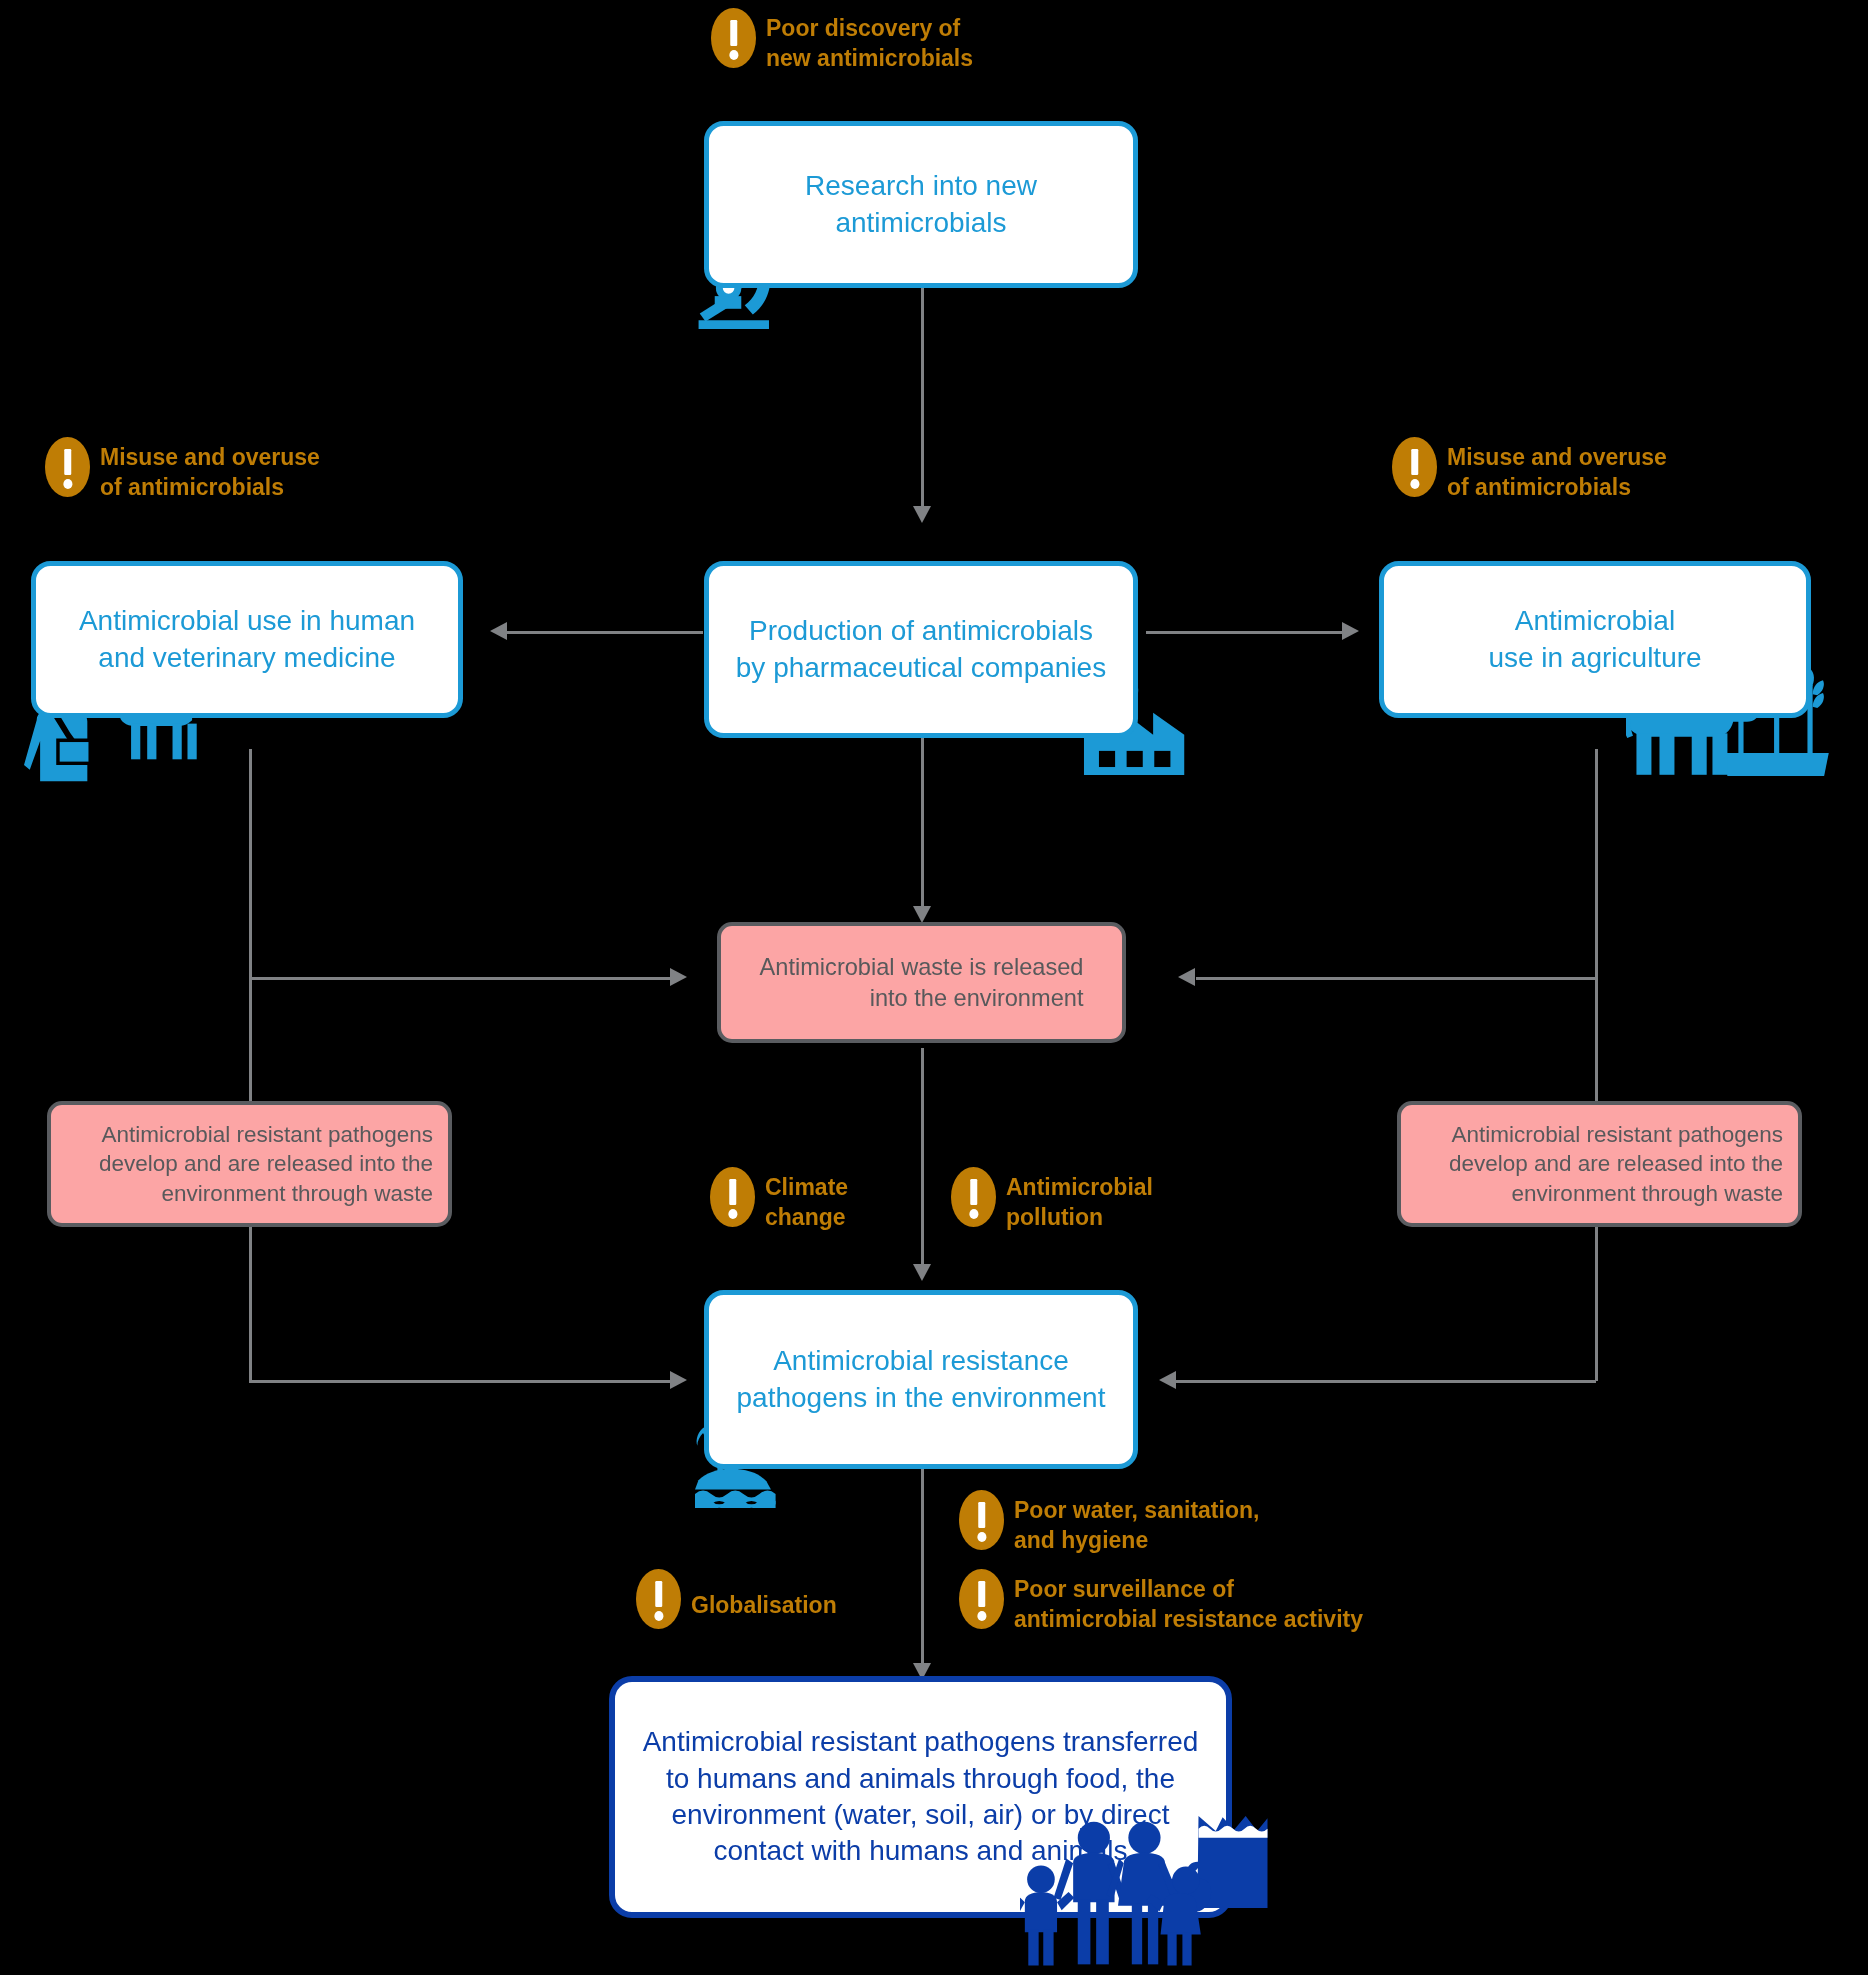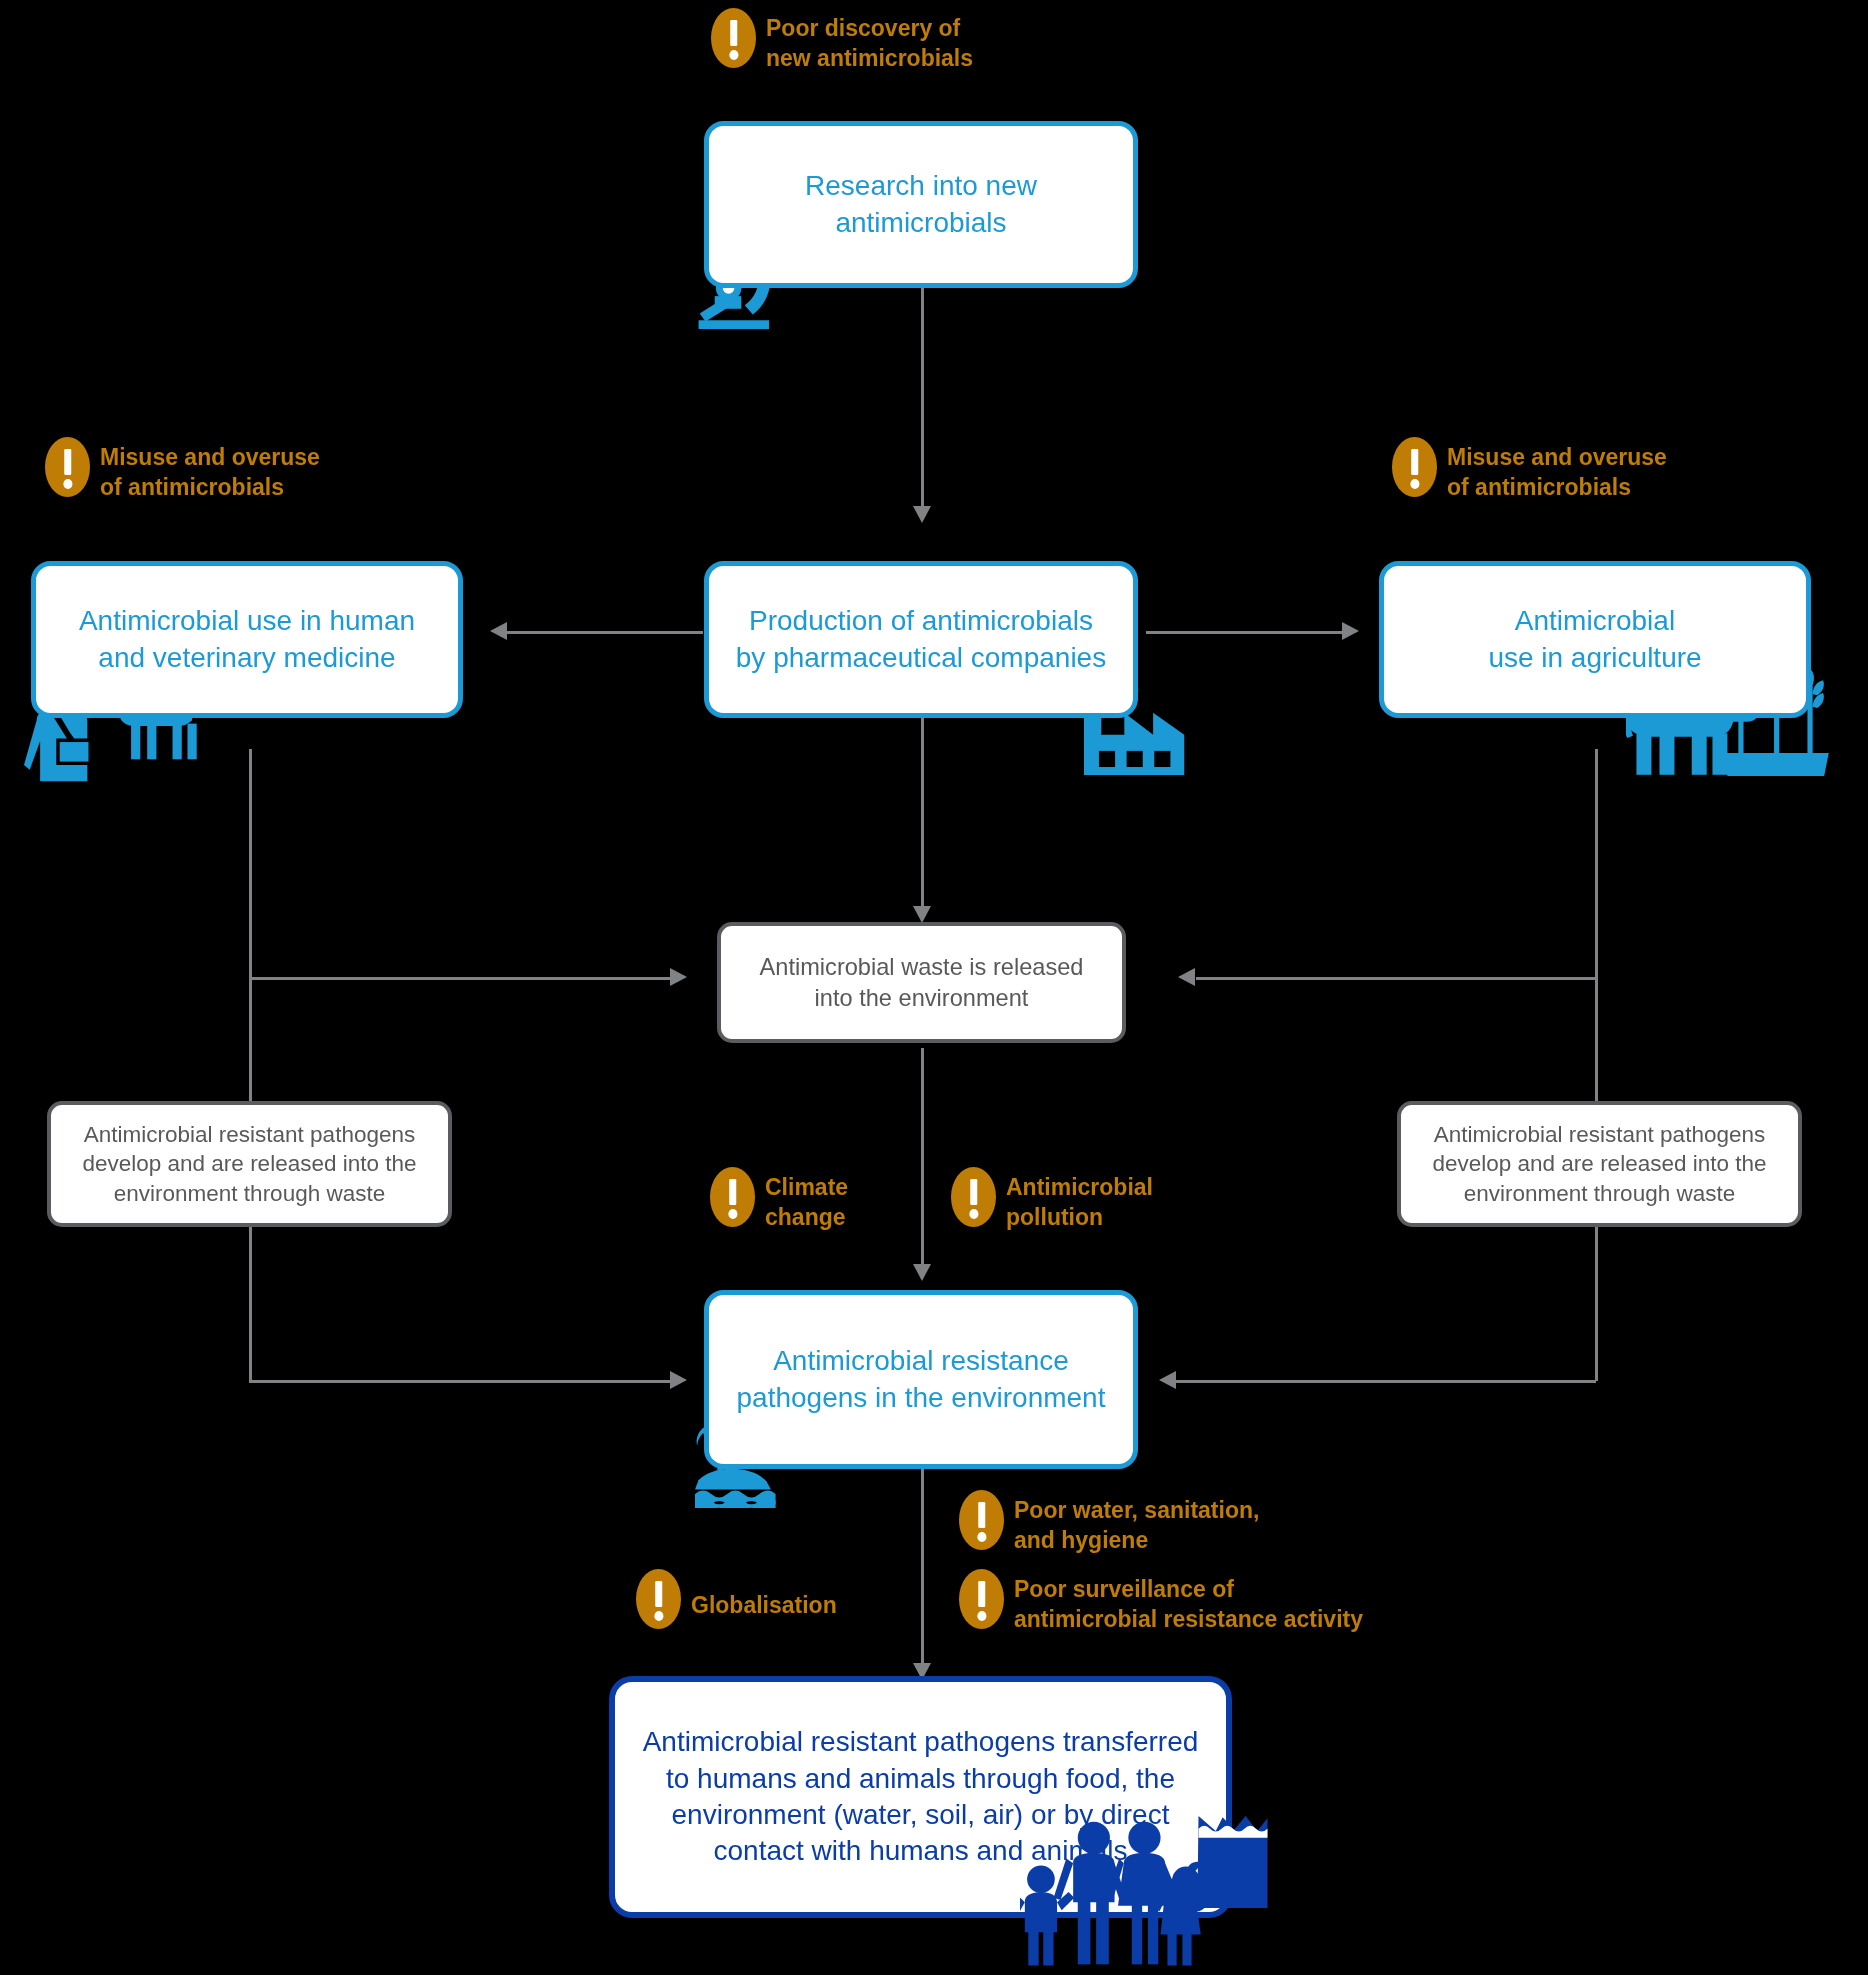--- a/index.html
+++ b/index.html
@@ -6,21 +6,21 @@
   body{width:1869px;height:1975px;position:relative;overflow:hidden;
        font-family:"Liberation Sans",sans-serif;}
   #stage{position:absolute;left:0;top:0;width:1869px;height:1975px;}
 
   
   .box{position:absolute;box-sizing:border-box;background:#fff;
        display:flex;align-items:center;justify-content:center;text-align:center;
        line-height:1.30;}
   .box-blue{border:5.2px solid #1C9AD6;border-radius:19.6px;color:#1C9AD6;margin-top:16px;}
   .box-navy{border:6.3px solid #0B3DA8;border-radius:23px;color:#0B3DA8;}
-  .box-grey{border:4px solid #5A5C60;border-radius:15px;background:#ffffff;color:#58595B;}
+  .box-grey{border:4px solid #5A5C60;border-radius:15px;background:#fca5a5;color:#58595B;text-align:right;}
   .box span{display:block;padding:0 15px;}
 
   
   .badge{position:absolute;display:flex;align-items:flex-start;gap:10px;}
   .badge .bang{flex:0 0 auto;width:45px;height:60px;border-radius:50%;
        background:#BF7D05;position:relative;}
   .badge .bang::before{content:"";position:absolute;left:50%;top:11.5px;
        transform:translateX(-50%);width:7.5px;height:26.5px;background:#fff;border-radius:1.2px;}
   .badge .bang::after{content:"";position:absolute;left:50%;top:42px;
        transform:translateX(-50%);width:9.2px;height:9.8px;background:#fff;border-radius:50%;}
@@ -233,21 +233,21 @@
         <rect x="292" y="202" width="16" height="58" transform="translate(-10,0)"></rect>
       </g>
     </svg>
   </div>
 
   <div class="box box-blue" style="left:704px;top:105px;width:434px;height:167px;font-size:28px;z-index:2;">
     <span style="white-space:pre-line;">Research into new
 antimicrobials</span>
   </div>
 
-  <div class="box box-blue" style="left:704px;top:545px;width:434px;height:157px;font-size:28px;z-index:2;justify-content:center;">
+  <div class="box box-blue" style="left:704px;top:545px;width:434px;height:177px;font-size:28px;z-index:2;justify-content:center;">
     <span style="white-space:pre-line;">Production of antimicrobials
 by pharmaceutical companies</span>
   </div>
 
   <div class="box box-blue" style="left:31px;top:545px;width:432px;height:157px;font-size:28px;z-index:2;">
     <span style="white-space:pre-line;">Antimicrobial use in human
 and veterinary medicine</span>
   </div>
 
   <div class="box box-blue" style="left:1379px;top:545px;width:432px;height:157px;font-size:28px;z-index:2;">

